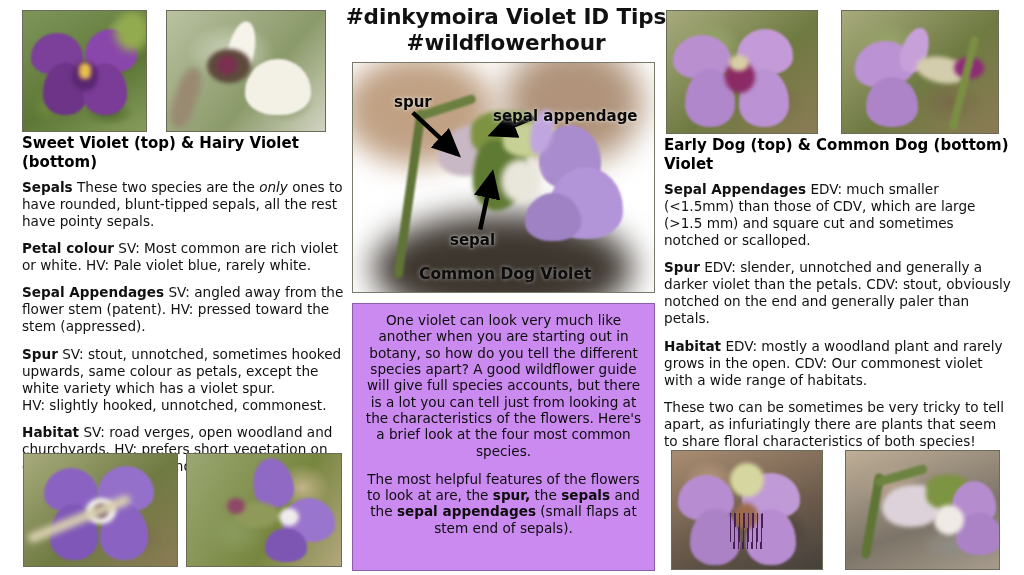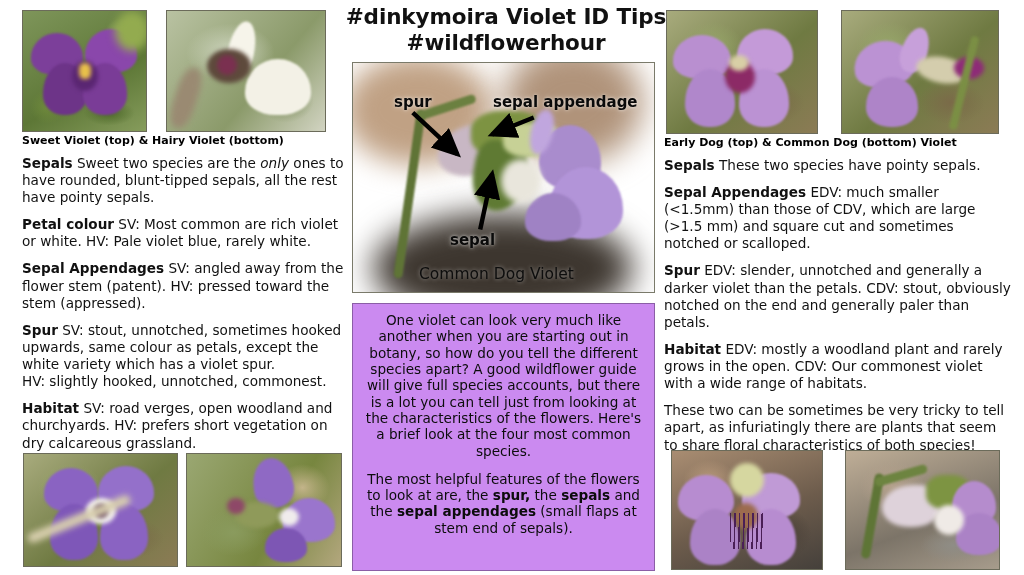--- a/index.html
+++ b/index.html
@@ -47,21 +47,21 @@
   .petal{position:absolute;border-radius:60% 60% 55% 55%/70% 70% 45% 45%;filter:blur(1.2px);}
 
   
   .title{
     position:absolute;left:330px;top:4px;width:352px;
     text-align:center;font-weight:bold;font-size:21.5px;line-height:1.22;
     color:#111;letter-spacing:-0.1px;
   }
 
   .col{position:absolute;color:#000;}
-  .colhead{font-weight:bold;font-size:11px;line-height:1.25;color:#000;margin:0 0 7px 0;}
+  .colhead{font-weight:bold;font-size:15px;line-height:1.25;color:#000;margin:0 0 7px 0;}
   .para{font-size:13.6px;line-height:1.26;margin:0 0 10px 0;color:#111;}
   .para b{font-weight:bold;}
   .para i{font-style:italic;text-align:center;}
 
   
   .purple-box{
     position:absolute;left:352px;top:303px;width:303px;height:268px;
     background:#cb8af0;border:1px solid #8b5ea6;box-sizing:border-box;
     padding:8px 11px 6px 11px;
   }
@@ -74,21 +74,21 @@
   
   .center-photo{
     position:absolute;left:352px;top:62px;width:303px;height:231px;
     border:1px solid #7a7a6a;box-sizing:border-box;overflow:hidden;
   }
   .anno{
     position:absolute;font-weight:bold;font-size:15px;color:#0a0a0a;white-space:nowrap;
     text-shadow:0 0 3px rgba(255,255,255,.55),0 0 6px rgba(255,255,255,.45);
   }
   .caption-in{
-    position:absolute;font-weight:normal;font-size:15.5px;color:#0d0d0d;white-space:nowrap;
+    position:absolute;font-weight:bold;font-size:15.5px;color:#0d0d0d;white-space:nowrap;
     text-shadow:0 0 4px rgba(255,255,255,.5);
   }
   svg.arrows{position:absolute;inset:0;width:100%;height:100%;pointer-events:none;}
 </style>
 </head>
 <body>
 
 <div class="page">
 
   <div class="title">
@@ -112,21 +112,21 @@
     <div class="petal" style="left:78px;top:48px;width:66px;height:56px;background:#f3f1e6;"></div>
     <div class="petal" style="left:62px;top:10px;width:26px;height:52px;background:#f6f4ea;transform:rotate(12deg);"></div>
     <div class="blob" style="left:40px;top:38px;width:44px;height:34px;background:#5e4a3c;"></div>
     <div class="blob" style="left:50px;top:44px;width:20px;height:20px;background:#7a3050;"></div>
     <div class="blob" style="left:8px;top:56px;width:22px;height:62px;background:#9a8a72;filter:blur(3px);border-radius:40%;transform:rotate(18deg);"></div>
   </div>
 
   <div class="col" style="left:22px;top:134px;width:330px;">
     <div class="colhead">Sweet Violet (top) &amp; Hairy Violet (bottom)</div>
 
-    <p class="para"><b>Sepals</b><span> Sweet two species are the </span><i>only</i><span> ones to have rounded, blunt-tipped sepals, all the rest have pointy sepals.</span></p>
+    <p class="para"><b>Sepals</b><span> These two species are the </span><i>only</i><span> ones to have rounded, blunt-tipped sepals, all the rest have pointy sepals.</span></p>
 
     <p class="para"><b>Petal colour</b><span> SV: Most common are rich violet or white. HV: Pale violet blue, rarely white.</span></p>
 
     <p class="para"><b>Sepal Appendages</b><span> SV: angled away from the flower stem (patent). HV: pressed toward the stem (appressed).</span></p>
 
     <p class="para"><b>Spur</b><span> SV: stout, unnotched, sometimes hooked upwards, same colour as petals, except the white variety which has a violet spur.</span><br><span>HV: slightly hooked, unnotched, commonest.</span></p>
 
     <p class="para"><b>Habitat</b><span> SV: road verges, open woodland and churchyards. HV: prefers short vegetation on dry calcareous grassland.</span></p>
   </div>
 
@@ -178,21 +178,21 @@
         <marker id="ah" markerWidth="7" markerHeight="7" refX="5.4" refY="3" orient="auto">
           <path d="M0,0 L6.5,3 L0,6 z" fill="#000"></path>
         </marker>
       </defs>
       <line x1="60" y1="50" x2="105" y2="92" stroke="#000" stroke-width="4.5" marker-end="url(#ah)"></line>
       <line x1="182" y1="55" x2="140" y2="72" stroke="#000" stroke-width="4.5" marker-end="url(#ah)"></line>
       <line x1="128" y1="168" x2="140" y2="112" stroke="#000" stroke-width="4.5" marker-end="url(#ah)"></line>
     </svg>
 
     <div class="anno" style="left:41px;top:30px;">spur</div>
-    <div class="anno" style="left:140px;top:30px;">sepal appendage</div>
+    <div class="anno" style="left:140px;top:44px;">sepal appendage</div>
     <div class="anno" style="left:97px;top:168px;">sepal</div>
     <div class="caption-in" style="left:66px;top:202px;">Common Dog Violet</div>
   </div>
 
   <div class="purple-box">
     <p>One violet can look very much like another when you are starting out in botany, so how do you tell the different species apart? A good wildflower guide will give full species accounts, but there is a lot you can tell just from looking at the characteristics of the flowers. Here's a brief look at the four most common species.</p>
     <p><span>The most helpful features of the flowers to look at are, the </span><b>spur,</b><span> the </span><b>sepals</b><span> and the </span><b>sepal appendages</b><span> (small flaps at stem end of sepals).</span></p>
   </div>
 
   <div class="photo" style="left:666px;top:10px;width:152px;height:124px;">
@@ -211,21 +211,20 @@
     <div class="petal" style="left:24px;top:66px;width:52px;height:50px;background:#ae84c8;"></div>
     <div class="petal" style="left:60px;top:16px;width:26px;height:46px;background:#c7a0da;transform:rotate(18deg);"></div>
     <div class="blob" style="left:74px;top:46px;width:52px;height:26px;background:#d4cdad;transform:rotate(10deg);"></div>
     <div class="blob" style="left:112px;top:46px;width:30px;height:22px;background:#8e2b77;"></div>
     <div style="position:absolute;left:118px;top:24px;width:8px;height:96px;background:#7b8f44;filter:blur(1.5px);border-radius:5px;transform:rotate(14deg);"></div>
   </div>
 
   <div class="col" style="left:664px;top:136px;width:348px;">
     <div class="colhead">Early Dog (top) &amp; Common Dog (bottom) Violet</div>
 
-    <p class="para"><b>Sepals</b><span> These two species have pointy sepals.</span></p>
 
     <p class="para"><b>Sepal Appendages</b><span> EDV: much smaller (&lt;1.5mm) than those of CDV, which are large (&gt;1.5 mm) and square cut and sometimes notched or scalloped.</span></p>
 
 
     <p class="para"><b>Spur</b><span> EDV: slender, unnotched and generally a darker violet than the petals. CDV: stout, obviously notched on the end and generally paler than petals.</span></p>
 
     <p class="para"><b>Habitat</b><span> EDV: mostly a woodland plant and rarely grows in the open. CDV: Our commonest violet with a wide range of habitats.</span></p>
 
     <p class="para">These two can be sometimes be very tricky to tell apart, as infuriatingly there are plants that seem to share floral characteristics of both species!</p>
   </div>

